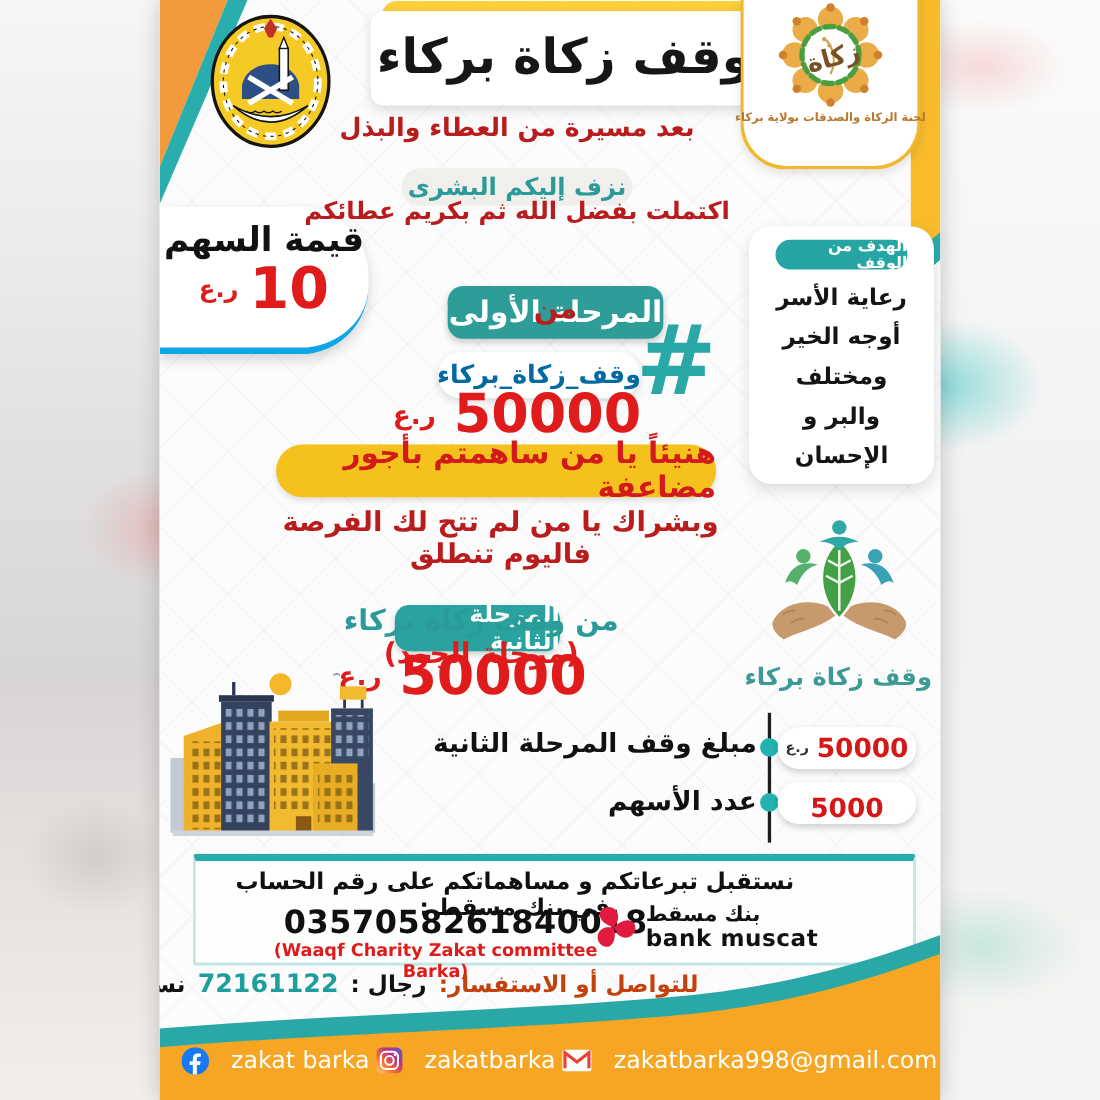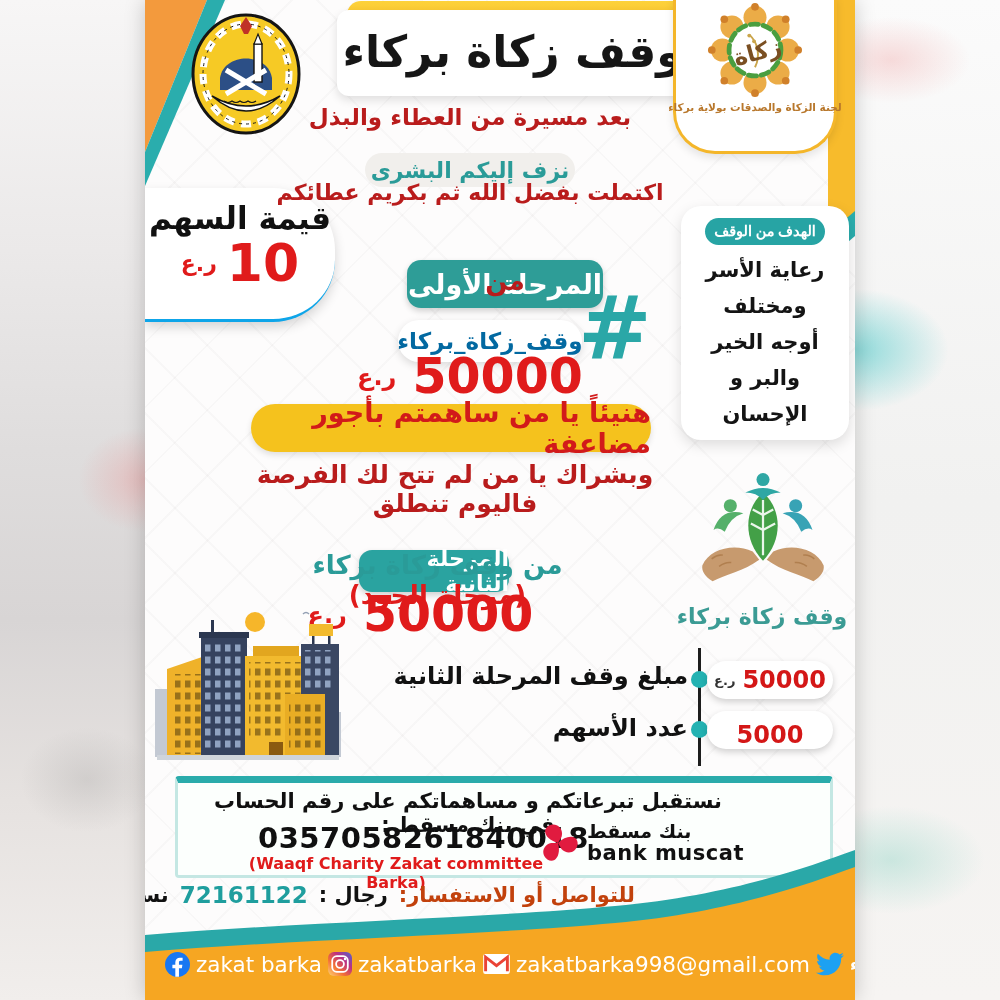--- a/index.html
+++ b/index.html
@@ -29,21 +29,21 @@
   
   .emblem{left:45px;top:12px;width:112px;height:124px;}
   
   .title-backing{left:202px;top:1px;width:352px;height:72px;background:linear-gradient(180deg,#fdd23a,#f29d13);border-radius:14px;}
   .title-box{left:192px;top:10px;width:352px;height:86px;background:#fff;border-radius:12px;box-shadow:0 4px 10px rgba(0,0,0,.12);}
   .title-text{font-size:44px;font-weight:bold;color:#161616;text-align:center;line-height:84px;direction:rtl;}
   
   .committee-box{left:528px;top:-4px;width:164px;height:158px;background:#fff;border:3px solid #f4b62a;border-top:none;border-radius:0 0 42px 42px;box-shadow:0 4px 8px rgba(0,0,0,.10);display:flex;flex-direction:column;align-items:center;}
   .committee-caption{font-size:10.5px;font-weight:bold;color:#b8772b;direction:rtl;margin-top:1px;white-space:nowrap;}
   
-  .share-box{left:0;top:188px;width:190px;height:134px;background:#fff;border-radius:0 62px 62px 0;border-bottom:3px solid #0ea5e9;box-shadow:0 5px 12px rgba(0,0,0,.16);display:flex;flex-direction:column;align-items:center;}
+  .share-box{left:0;top:188px;width:190px;height:134px;background:#fff;border-radius:0 62px 62px 0;border-bottom:6px solid #0ea5e9;box-shadow:0 5px 12px rgba(0,0,0,.16);display:flex;flex-direction:column;align-items:center;}
   .share-label{font-size:31px;font-weight:bold;color:#111;margin-top:12px;direction:rtl;}
   .share-row{display:flex;align-items:center;gap:10px;margin-top:0px;}
   .share-cur{color:#e01b1b;font-size:22px;font-weight:bold;}
   .share-val{color:#e01b1b;font-size:52px;font-weight:bold;line-height:1.05;}
   
   .intro1{left:115px;top:104px;width:420px;font-size:23px;}
   .intro2-pill{left:220px;top:139px;width:210px;height:34px;background:#f1efec;border-radius:17px;display:flex;align-items:center;justify-content:center;margin-top:14px;}
   .intro2-pill span{color:#2a9b98;font-size:22px;font-weight:bold;direction:rtl;}
   .intro3{left:100px;top:180px;width:450px;font-size:22px;}
   .phase-pill{background:#2e9d97;border-radius:14px;color:#fff;font-weight:bold;display:flex;align-items:center;justify-content:center;direction:rtl;box-shadow:0 3px 6px rgba(0,0,0,.18);margin-top:44px;}
@@ -59,21 +59,21 @@
   .amount-val{color:#e01b1b;font-size:49px;font-weight:bold;line-height:1;}
   .congrats-pill{left:106px;top:404px;width:400px;height:48px;background:#f5c21d;border-radius:24px;display:flex;align-items:center;justify-content:center;box-shadow:0 3px 6px rgba(0,0,0,.12);}
   .congrats-pill span{color:#d21a1a;font-size:27px;font-weight:bold;direction:rtl;}
   .second-line{left:88px;top:460px;width:444px;font-size:25px;}
   .phase2-pill{left:214px;top:506px;width:150px;height:42px;font-size:22px;border-radius:13px;background:#2aa3a0;}
   .phase2-source{left:120px;top:550px;width:345px;font-size:26px;direction:rtl;text-align:center;font-weight:bold;}
   .phase2-source .src{color:#2a9b98;}
   .phase2-source .note{color:#e01b1b;}
   
   .goal-box{left:536px;top:206px;width:168px;height:234px;background:#fff;border-radius:20px;box-shadow:0 5px 14px rgba(0,0,0,.13);}
-  .goal-pill{position:absolute;left:24px;top:12px;width:120px;height:27px;background:#27a4a4;border-radius:14px;color:#fff;font-size:14.5px;font-weight:bold;display:flex;align-items:center;justify-content:center;direction:rtl;font-family:Liberation Serif, serif;}
+  .goal-pill{position:absolute;left:24px;top:12px;width:120px;height:27px;background:#27a4a4;border-radius:14px;color:#fff;font-size:14.5px;font-weight:bold;display:flex;align-items:center;justify-content:center;direction:rtl;}
   .goal-lines{position:absolute;top:46px;left:4px;right:4px;text-align:center;direction:rtl;font-weight:bold;color:#141414;font-size:21px;line-height:36px;}
   
   .waqf-logo{left:548px;top:466px;width:140px;height:140px;}
   .waqf-caption{left:522px;top:604px;width:190px;text-align:center;direction:rtl;font-weight:bold;color:#3b9b94;font-size:22px;}
   
   .city{left:8px;top:594px;width:190px;height:186px;}
   
   .stat-line{left:553px;top:648px;width:3px;height:118px;background:#1d1d1d;}
   .stat-dot{width:17px;height:17px;border-radius:50%;background:#23b2b2;left:546px;}
   .stat-dot.d1{top:671px;} .stat-dot.d2{top:721px;}
@@ -93,21 +93,21 @@
   .bank-ar{font-size:19px;font-weight:bold;color:#111;direction:rtl;text-align:left;}
   .bank-en{font-size:21px;font-weight:bold;color:#111;letter-spacing:.5px;}
   
   .contact-row{left:70px;top:882px;width:420px;display:flex;direction:rtl;align-items:center;gap:11px;font-weight:bold;font-size:21px;white-space:nowrap;}
   .contact-label{color:#c2410c;}
   .contact-k{color:#111;}
   .contact-v{color:#1f9e9e;direction:ltr;font-size:23px;}
   
   .waves{left:0;top:840px;width:710px;height:160px;}
   .footer-row{left:20px;top:950px;width:678px;display:flex;align-items:center;gap:6px;color:#fff;font-size:21.5px;z-index:5;white-space:nowrap;}
-  .f-item{display:flex;align-items:center;gap:6px;}
+  .f-item{display:flex;align-items:center;gap:20px;}
   .f-ar{font-size:16.5px;font-weight:bold;direction:rtl;}
 </style>
 </head>
 <body>
 
 <div class="canvas">
   <div class="side side-left"></div>
   <div class="side side-right"></div>
 
   <div class="poster">
@@ -210,22 +210,22 @@
     </div>
     <div class="amount-row amount2">
       <span class="amount-cur">ر.ع</span>
       <span class="amount-val">50000</span>
     </div>
 
     <div class="goal-box">
       <div class="goal-pill">الهدف من الوقف</div>
       <div class="goal-lines">
         <div>رعاية الأسر</div>
+        <div>أوجه الخير</div>
         <div>ومختلف</div>
-        <div>أوجه الخير</div>
         <div>والبر و الإحسان</div>
       </div>
     </div>
 
     <svg class="waqf-logo" viewBox="0 0 150 145">
       <path d="M75,26 C95,43 97,76 75,99 C53,76 55,43 75,26 Z" fill="#43a047"></path>
       <path d="M75,34 L75,93 M75,50 L64,44 M75,50 L86,44 M75,66 L62,59 M75,66 L88,59" stroke="#eaf6ea" stroke-width="2.4" fill="none"></path>
       <circle cx="40" cy="40" r="7" fill="#55b06a"></circle>
       <path d="M22,66 Q30,42 54,48 Q40,52 34,68 Q27,62 22,66 Z" fill="#55b06a"></path>
       <circle cx="110" cy="40" r="7" fill="#38a3b5"></circle>

